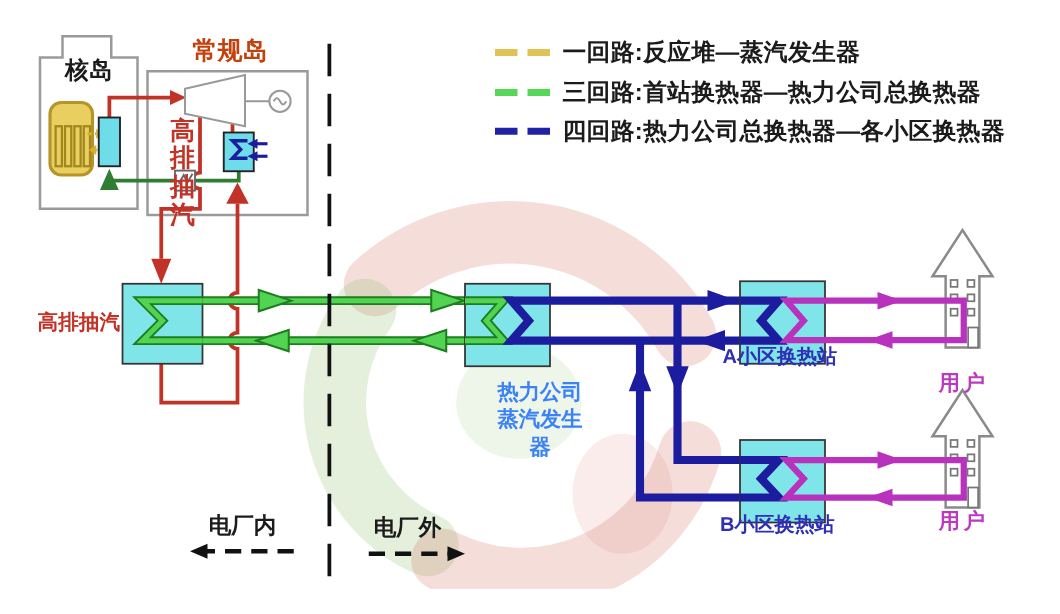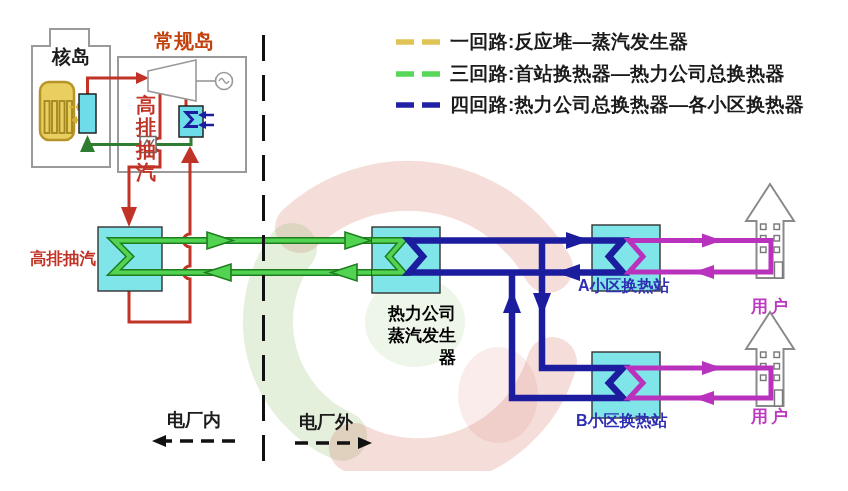--- a/index.html
+++ b/index.html
@@ -166,21 +166,21 @@
   <g stroke="#111" stroke-width="3.5" fill="#111">
     <line x1="295" y1="443" x2="360" y2="443" stroke-dasharray="13,8"></line>
     <polygon points="358,437 358,449 372,443" stroke="none"></polygon>
   </g>
 </svg>
 
 <div class="lbl" style="left:52px;top:46px;font-size:19px;color:#1b1b1b;">核岛</div>
 <div class="lbl" style="left:154px;top:30px;font-size:20px;color:#c2410c;">常规岛</div>
 <div class="lbl" style="left:136px;top:94px;width:38px;font-size:20px;color:#c13327;">高排抽汽</div>
 <div class="lbl" style="left:30px;top:249px;font-size:16.5px;color:#c13327;">高排抽汽</div>
-<div class="lbl" style="left:376px;top:303px;width:80px;font-size:17px;color:#000000;text-align:right;line-height:1.28;"><span>热力公司</span><br><span>蒸汽发生器</span></div>
+<div class="lbl" style="left:392px;top:303px;width:80px;font-size:17px;color:#3b82f6;text-align:center;line-height:1.28;"><span>热力公司</span><br><span>蒸汽发生器</span></div>
 <div class="lbl" style="left:578px;top:277px;font-size:16px;color:#2f2fb4;">A小区换热站</div>
 <div class="lbl" style="left:576px;top:412px;font-size:16px;color:#2f2fb4;">B小区换热站</div>
 <div class="lbl" style="left:751px;top:297px;font-size:17px;color:#bb3abf;letter-spacing:3px;">用户</div>
 <div class="lbl" style="left:751px;top:407px;font-size:17px;color:#bb3abf;letter-spacing:3px;">用户</div>
 <div class="lbl" style="left:167px;top:410px;font-size:18px;color:#1b1b1b;">电厂内</div>
 <div class="lbl" style="left:299px;top:412px;font-size:18px;color:#1b1b1b;">电厂外</div>
 
 <div class="legend">
   <div class="legend-row">
     <svg width="48" height="8">

